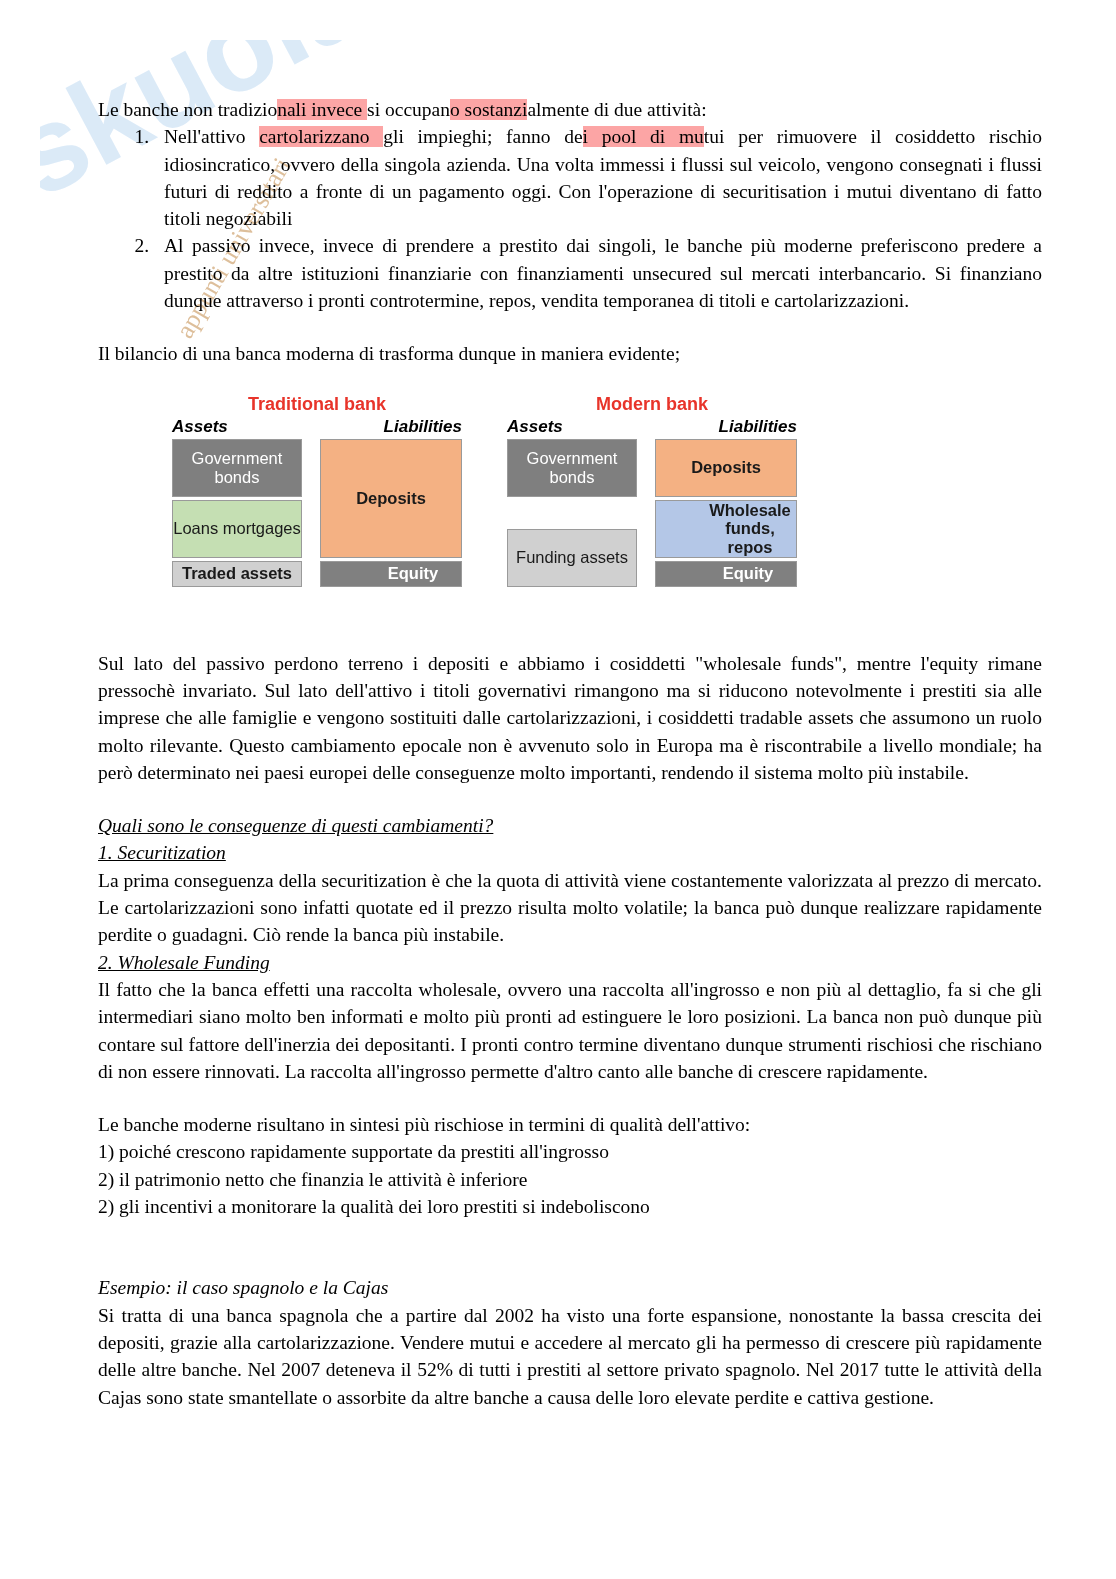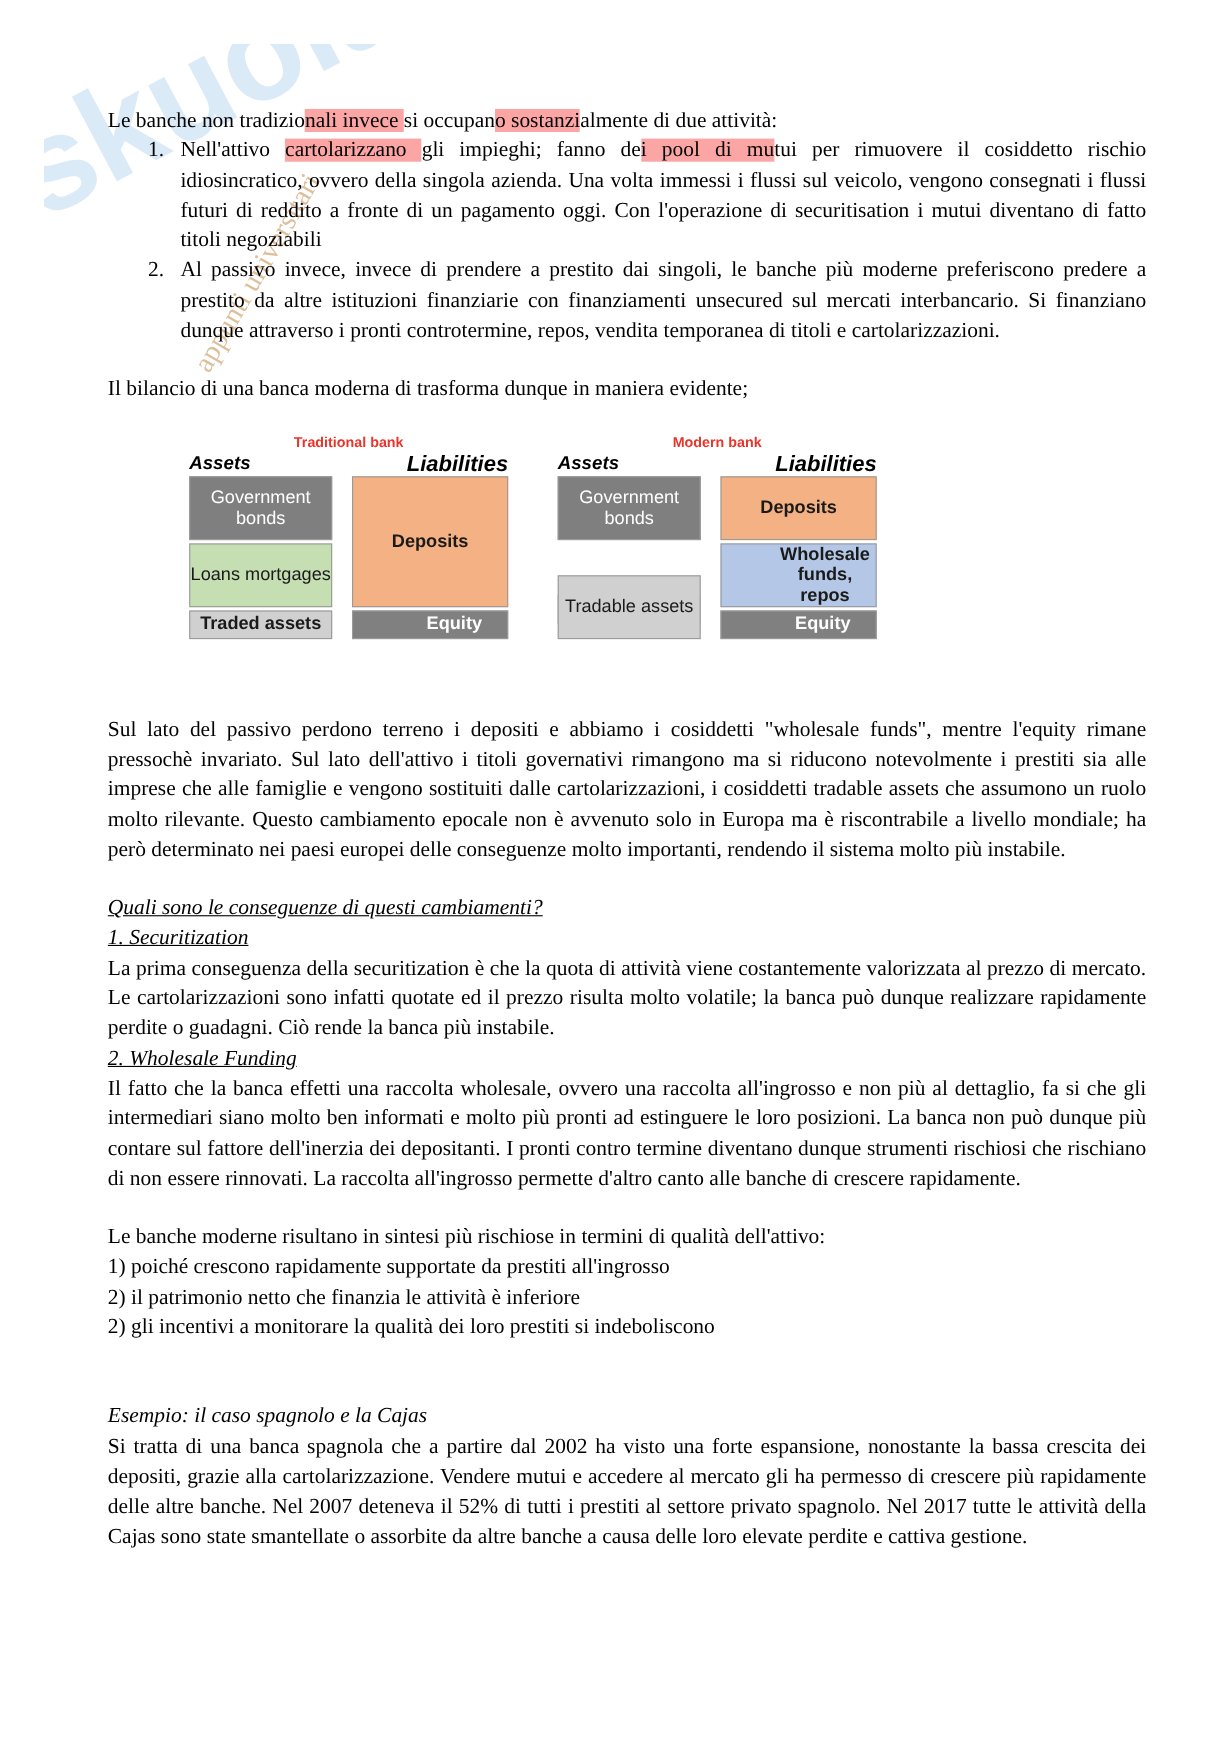--- a/index.html
+++ b/index.html
@@ -85,42 +85,42 @@
     height: 230px;
     font-family: "Liberation Sans", sans-serif;
   }
   .bank-block {
     position: absolute;
     top: 0;
   }
   .bank-title {
     color: #e8342a;
     font-weight: bold;
-    font-size: 13px;
+    font-size: 18px;
     text-align: center;
     margin-bottom: 2px;
   }
   .col-heads {
     position: relative;
     height: 22px;
     font-weight: bold;
   }
   .col-heads .assets {
     position: absolute;
     left: 0;
     top: 0;
     font-style: italic;
     font-size: 17px;
   }
   .col-heads .liab {
     position: absolute;
     right: 0;
     top: 0;
     font-style: italic;
-    font-size: 20px;
+    font-size: 17px;
   }
   .cols {
     position: relative;
     height: 175px;
   }
   .box {
     position: absolute;
     box-sizing: border-box;
     display: flex;
     align-items: center;
@@ -185,21 +185,21 @@
 
       <div class="bank-block" style="left:335px; width:290px;">
         <div class="bank-title">Modern bank</div>
         <div class="col-heads">
           <span class="assets">Assets</span>
           <span class="liab">Liabilities</span>
         </div>
         <div class="cols">
           <div class="box b-gray-dark" style="left:0; top:0; width:130px; height:58px;">Government bonds</div>
           <div class="box b-green" style="left:0; top:61px; width:130px; height:26px; font-weight:bold;margin-top:47px;">Loans</div>
-          <div class="box b-gray-light" style="left:0; top:90px; width:130px; height:58px;">Tradable assets</div>
+          <div class="box b-gray-light" style="left:0; top:90px; width:130px; height:58px;">Funding assets</div>
 
           <div class="box b-salmon" style="left:148px; top:0; width:142px; height:58px; font-weight:bold;">Deposits</div>
           <div class="box b-blue" style="left:148px; top:61px; width:142px; height:58px; font-weight:bold;">Wholesale funds, repos</div>
           <div class="box b-equity" style="left:148px; top:122px; width:142px; height:26px;">Equity</div>
         </div>
       </div>
 
     </div>
 
     <div class="spacer-md"></div>

